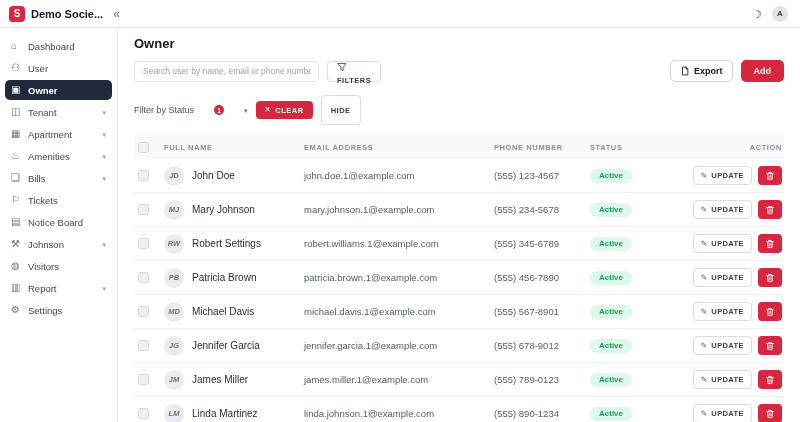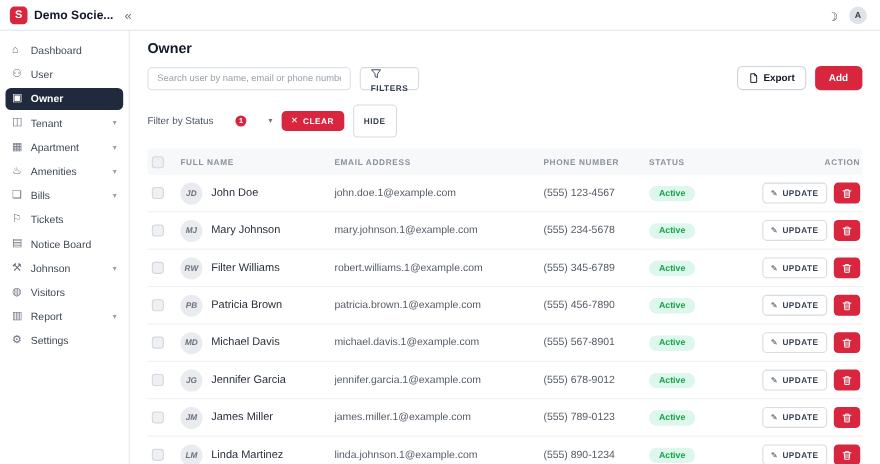--- a/index.html
+++ b/index.html
@@ -260,21 +260,21 @@
               </span>
             </button>
           </div>
         </div>
         <div class="trow">
           <div class="cell">
             <span class="cb"></span>
           </div>
           <div class="cell">
             <span class="avatar2">RW</span>
-            <span class="nm">Filter Williams</span>
+            <span class="nm">Robert Settings</span>
           </div>
           <div class="cell c-email">robert.williams.1@example.com</div>
           <div class="cell c-phone">(555) 345-6789</div>
           <div class="cell">
             <span class="badge">Active</span>
           </div>
           <div class="cell c-action">
             <button class="btn-update"><span class="ic">✎</span>UPDATE</button>
             <button class="btn-del">
               <span class="ic">

